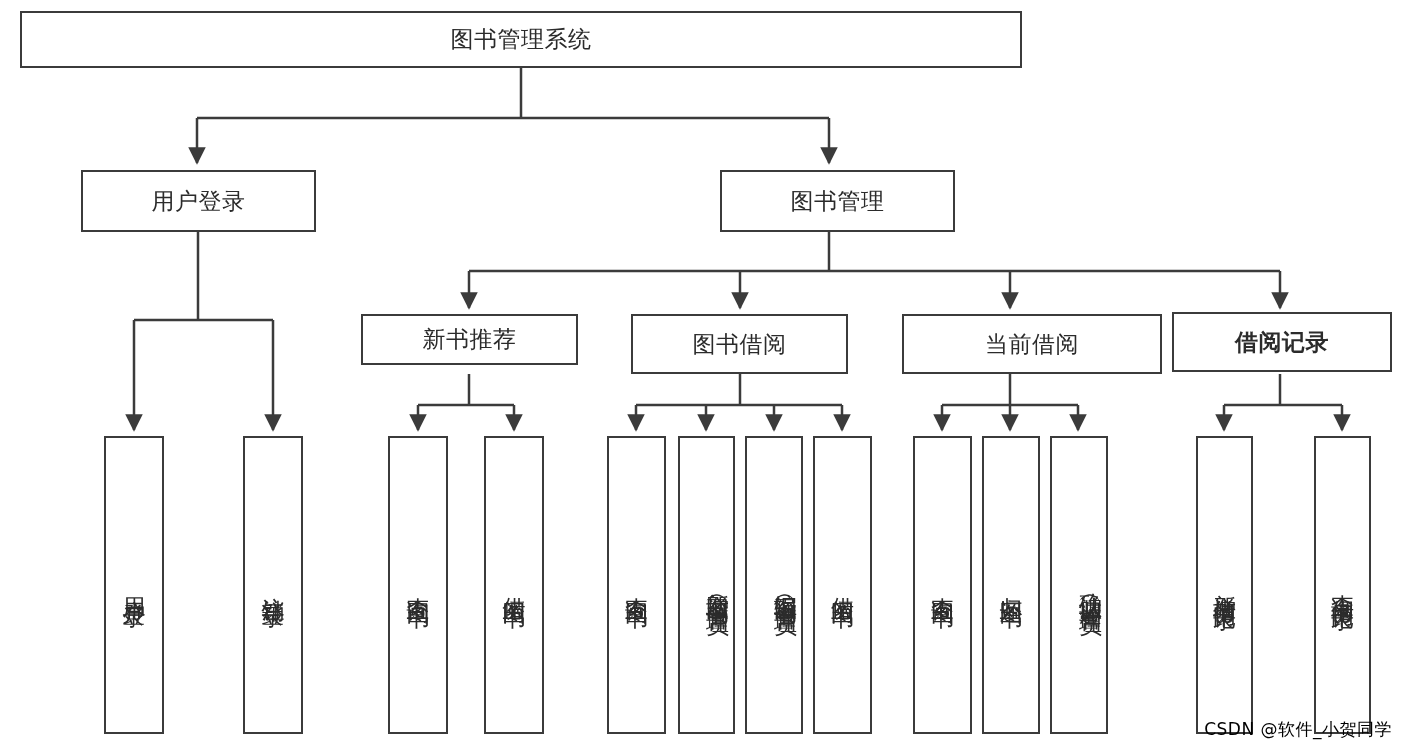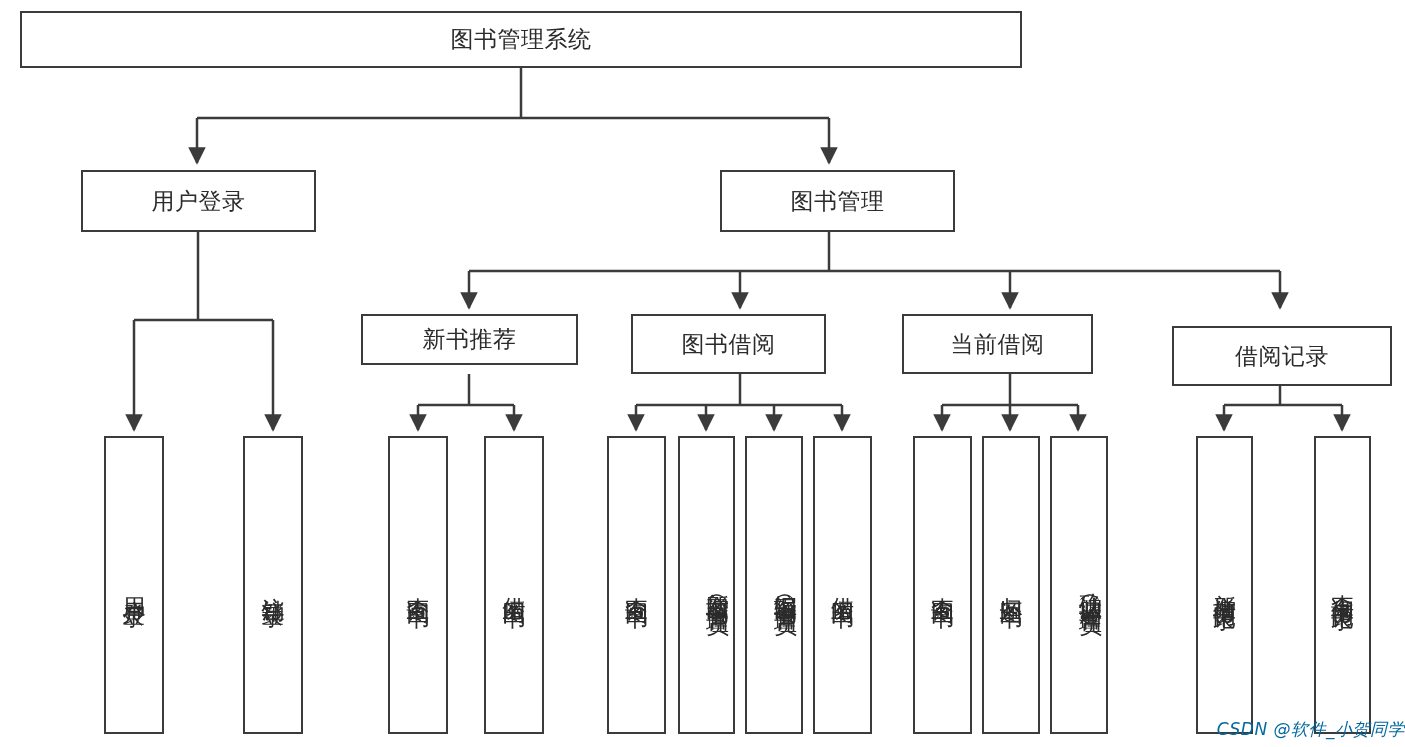--- a/index.html
+++ b/index.html
@@ -51,28 +51,27 @@
   svg.wires {
     position: absolute;
     left: 0;
     top: 0;
     width: 1405px;
     height: 747px;
     z-index: 1;
   }
   .watermark {
     position: absolute;
-    right: 0;
+    right: 13px;
     bottom: 6px;
     font-size: 17px;
-    color: #0369a1;
+    color: #000000;
     white-space: nowrap;
     z-index: 5;
     letter-spacing: 0.5px;
-    font-style: italic;
   }
 </style>
 </head>
 <body>
 
 <div id="canvas">
 
   <svg class="wires" viewBox="0 0 1405 747" xmlns="http://www.w3.org/2000/svg">
     <defs>
       <marker id="arrow" viewBox="0 0 10 10" refX="9" refY="5" markerWidth="7" markerHeight="7" orient="auto-start-reverse">
@@ -125,25 +124,25 @@
   </svg>
 
   <div class="node node-h" style="left:20px; top:11px; width:1002px; height:57px;">图书管理系统</div>
 
   <div class="node node-h" style="left:81px; top:170px; width:235px; height:62px;">用户登录</div>
 
   <div class="node node-h" style="left:711px; top:170px; width:235px; height:62px;margin-left:9px;">图书管理</div>
 
   <div class="node node-h" style="left:361px; top:314px; width:217px; height:51px;">新书推荐</div>
 
-  <div class="node node-h" style="left:631px; top:314px; width:195px; height:60px;">图书借阅</div>
+  <div class="node node-h" style="left:631px; top:314px; width:217px; height:60px;">图书借阅</div>
 
-  <div class="node node-h" style="left:902px; top:314px; width:191px; height:60px;">当前借阅</div>
+  <div class="node node-h" style="left:902px; top:314px; width:260px; height:60px;">当前借阅</div>
 
-  <div class="node node-h" style="left:1172px; top:326px; width:220px; height:60px;">借阅记录</div>
+  <div class="node node-h" style="left:1172px; top:312px; width:220px; height:60px;font-weight:bold;">借阅记录</div>
 
   <div class="node node-v pad-mid" style="left:104px; top:436px; width:60px; height:298px;">用户登录</div>
 
   <div class="node node-v pad-mid" style="left:243px; top:436px; width:60px; height:298px;">注销登录</div>
 
   <div class="node node-v pad-mid" style="left:388px; top:436px; width:60px; height:298px;">查询图书</div>
 
   <div class="node node-v pad-mid" style="left:484px; top:436px; width:60px; height:298px;">借阅图书</div>
 
   <div class="node node-v pad-mid" style="left:607px; top:436px; width:59px; height:298px;">查询图书</div>

